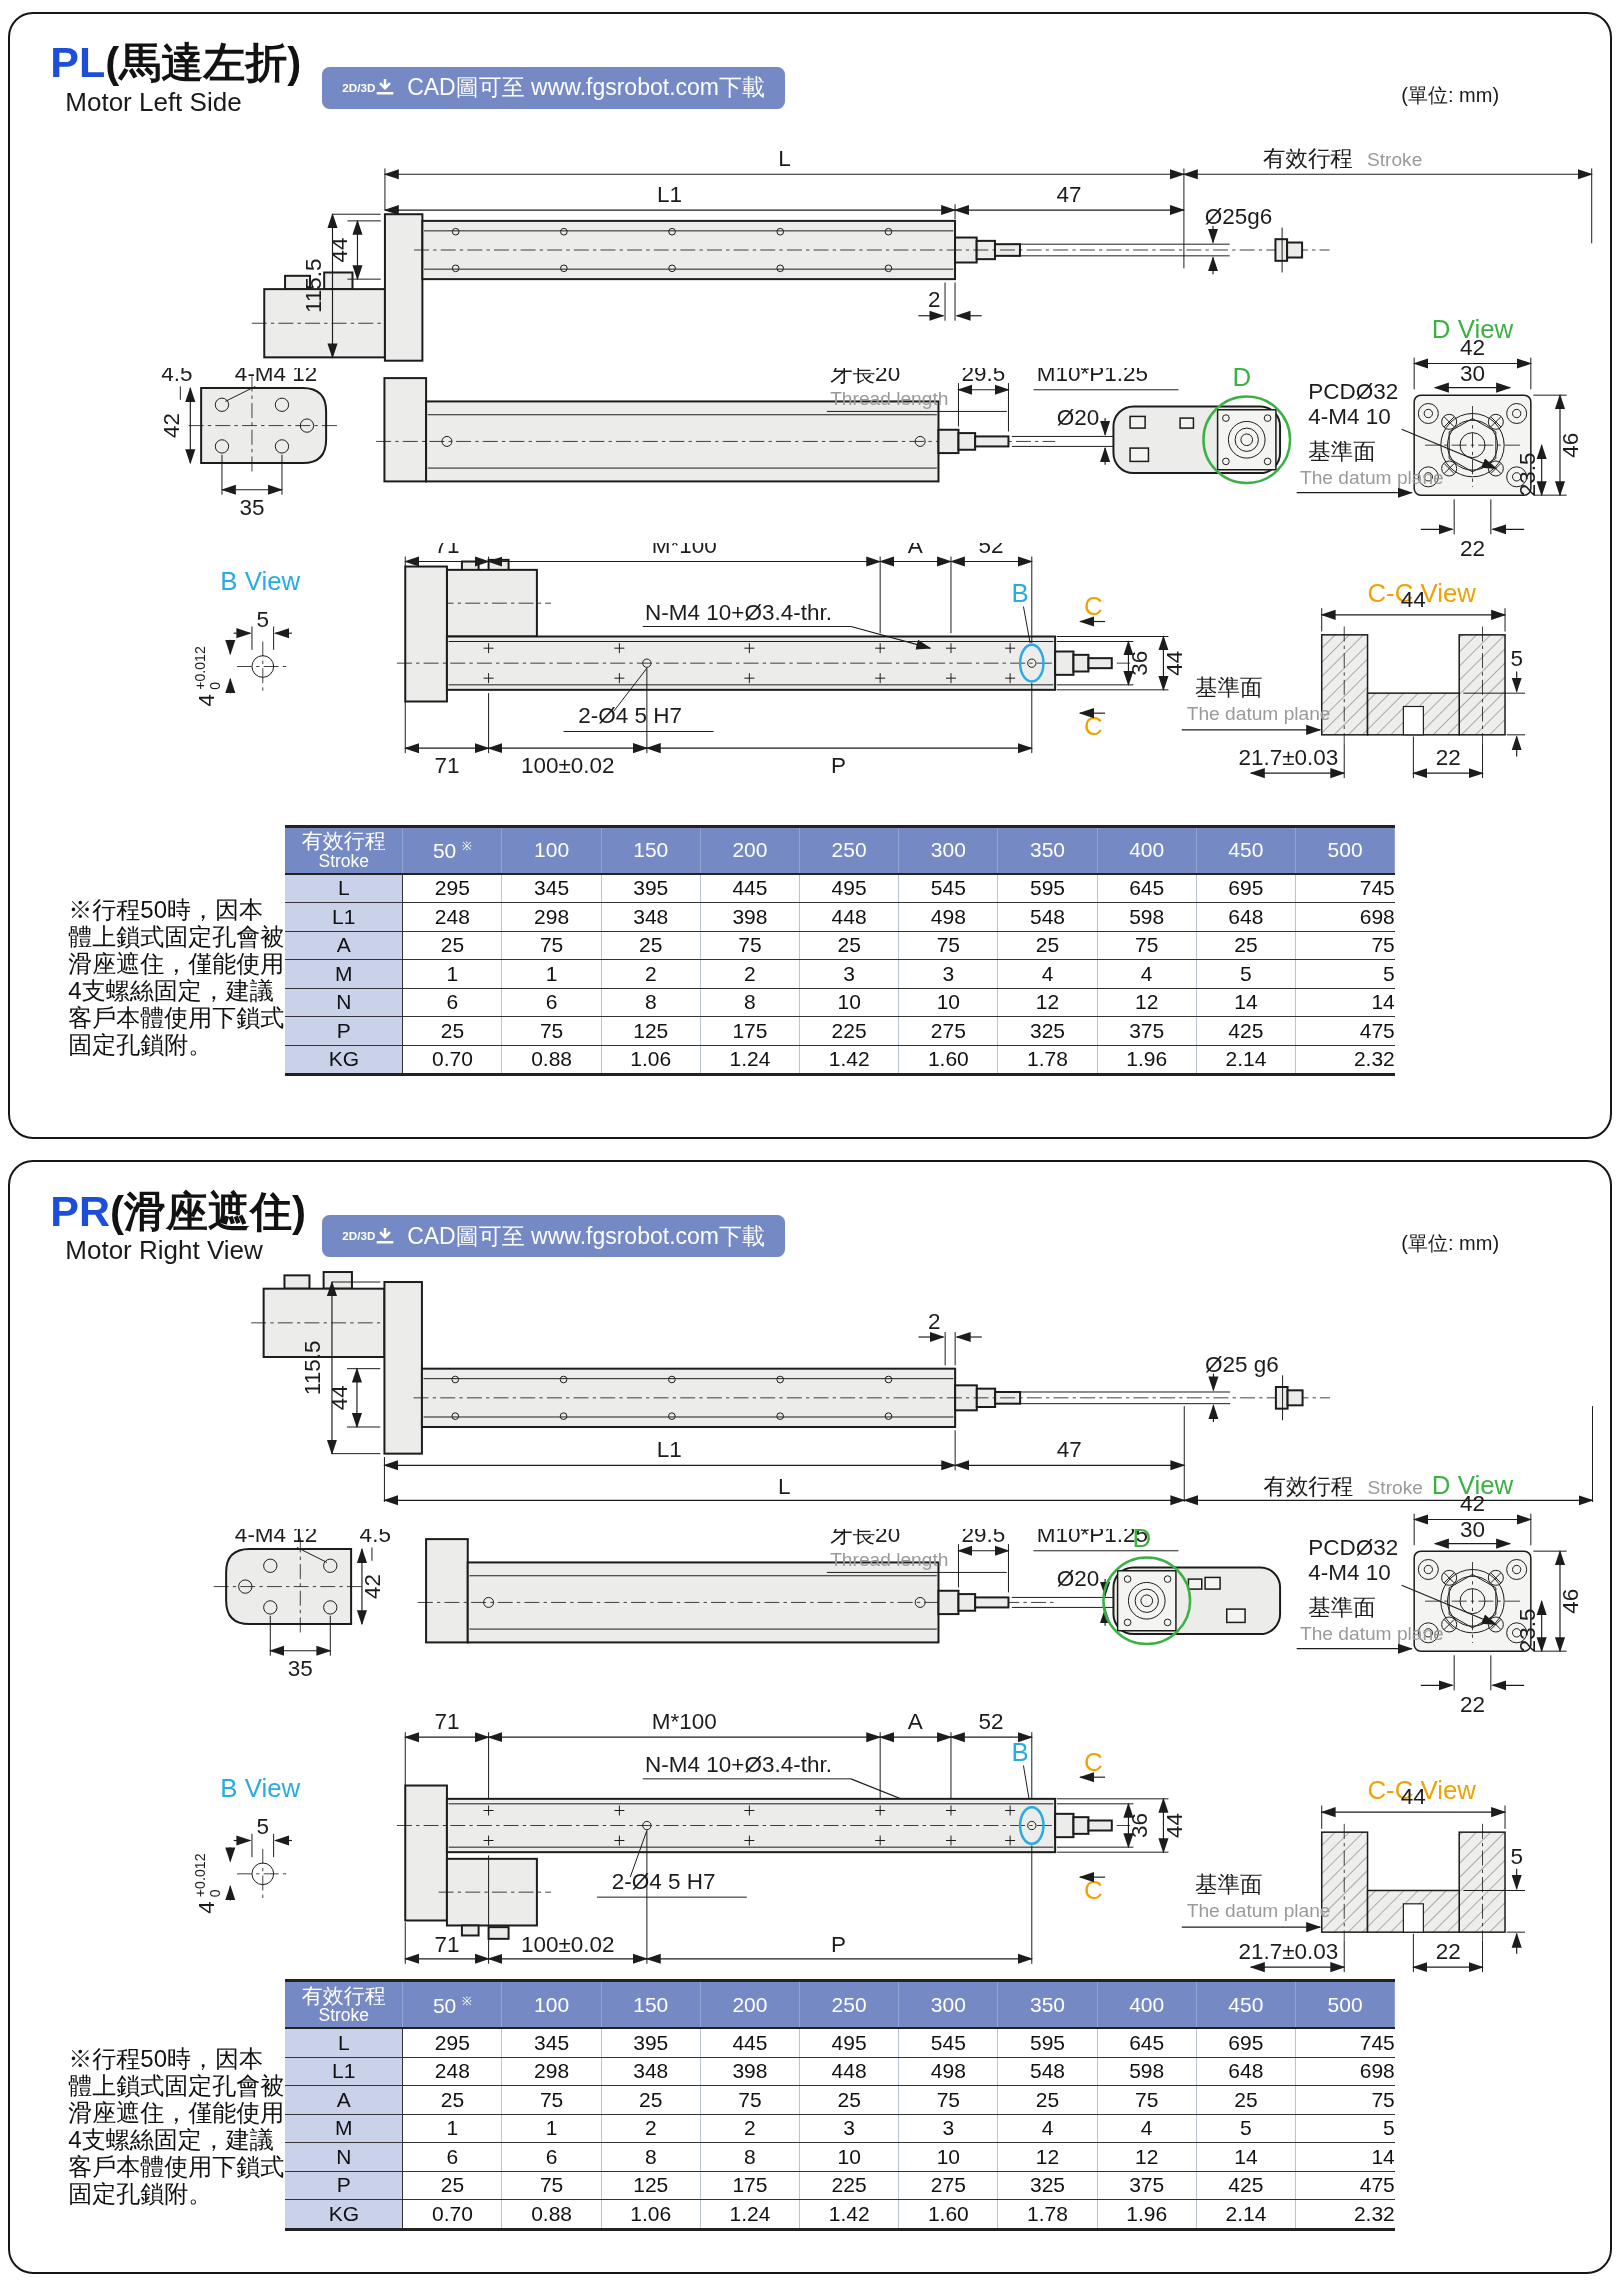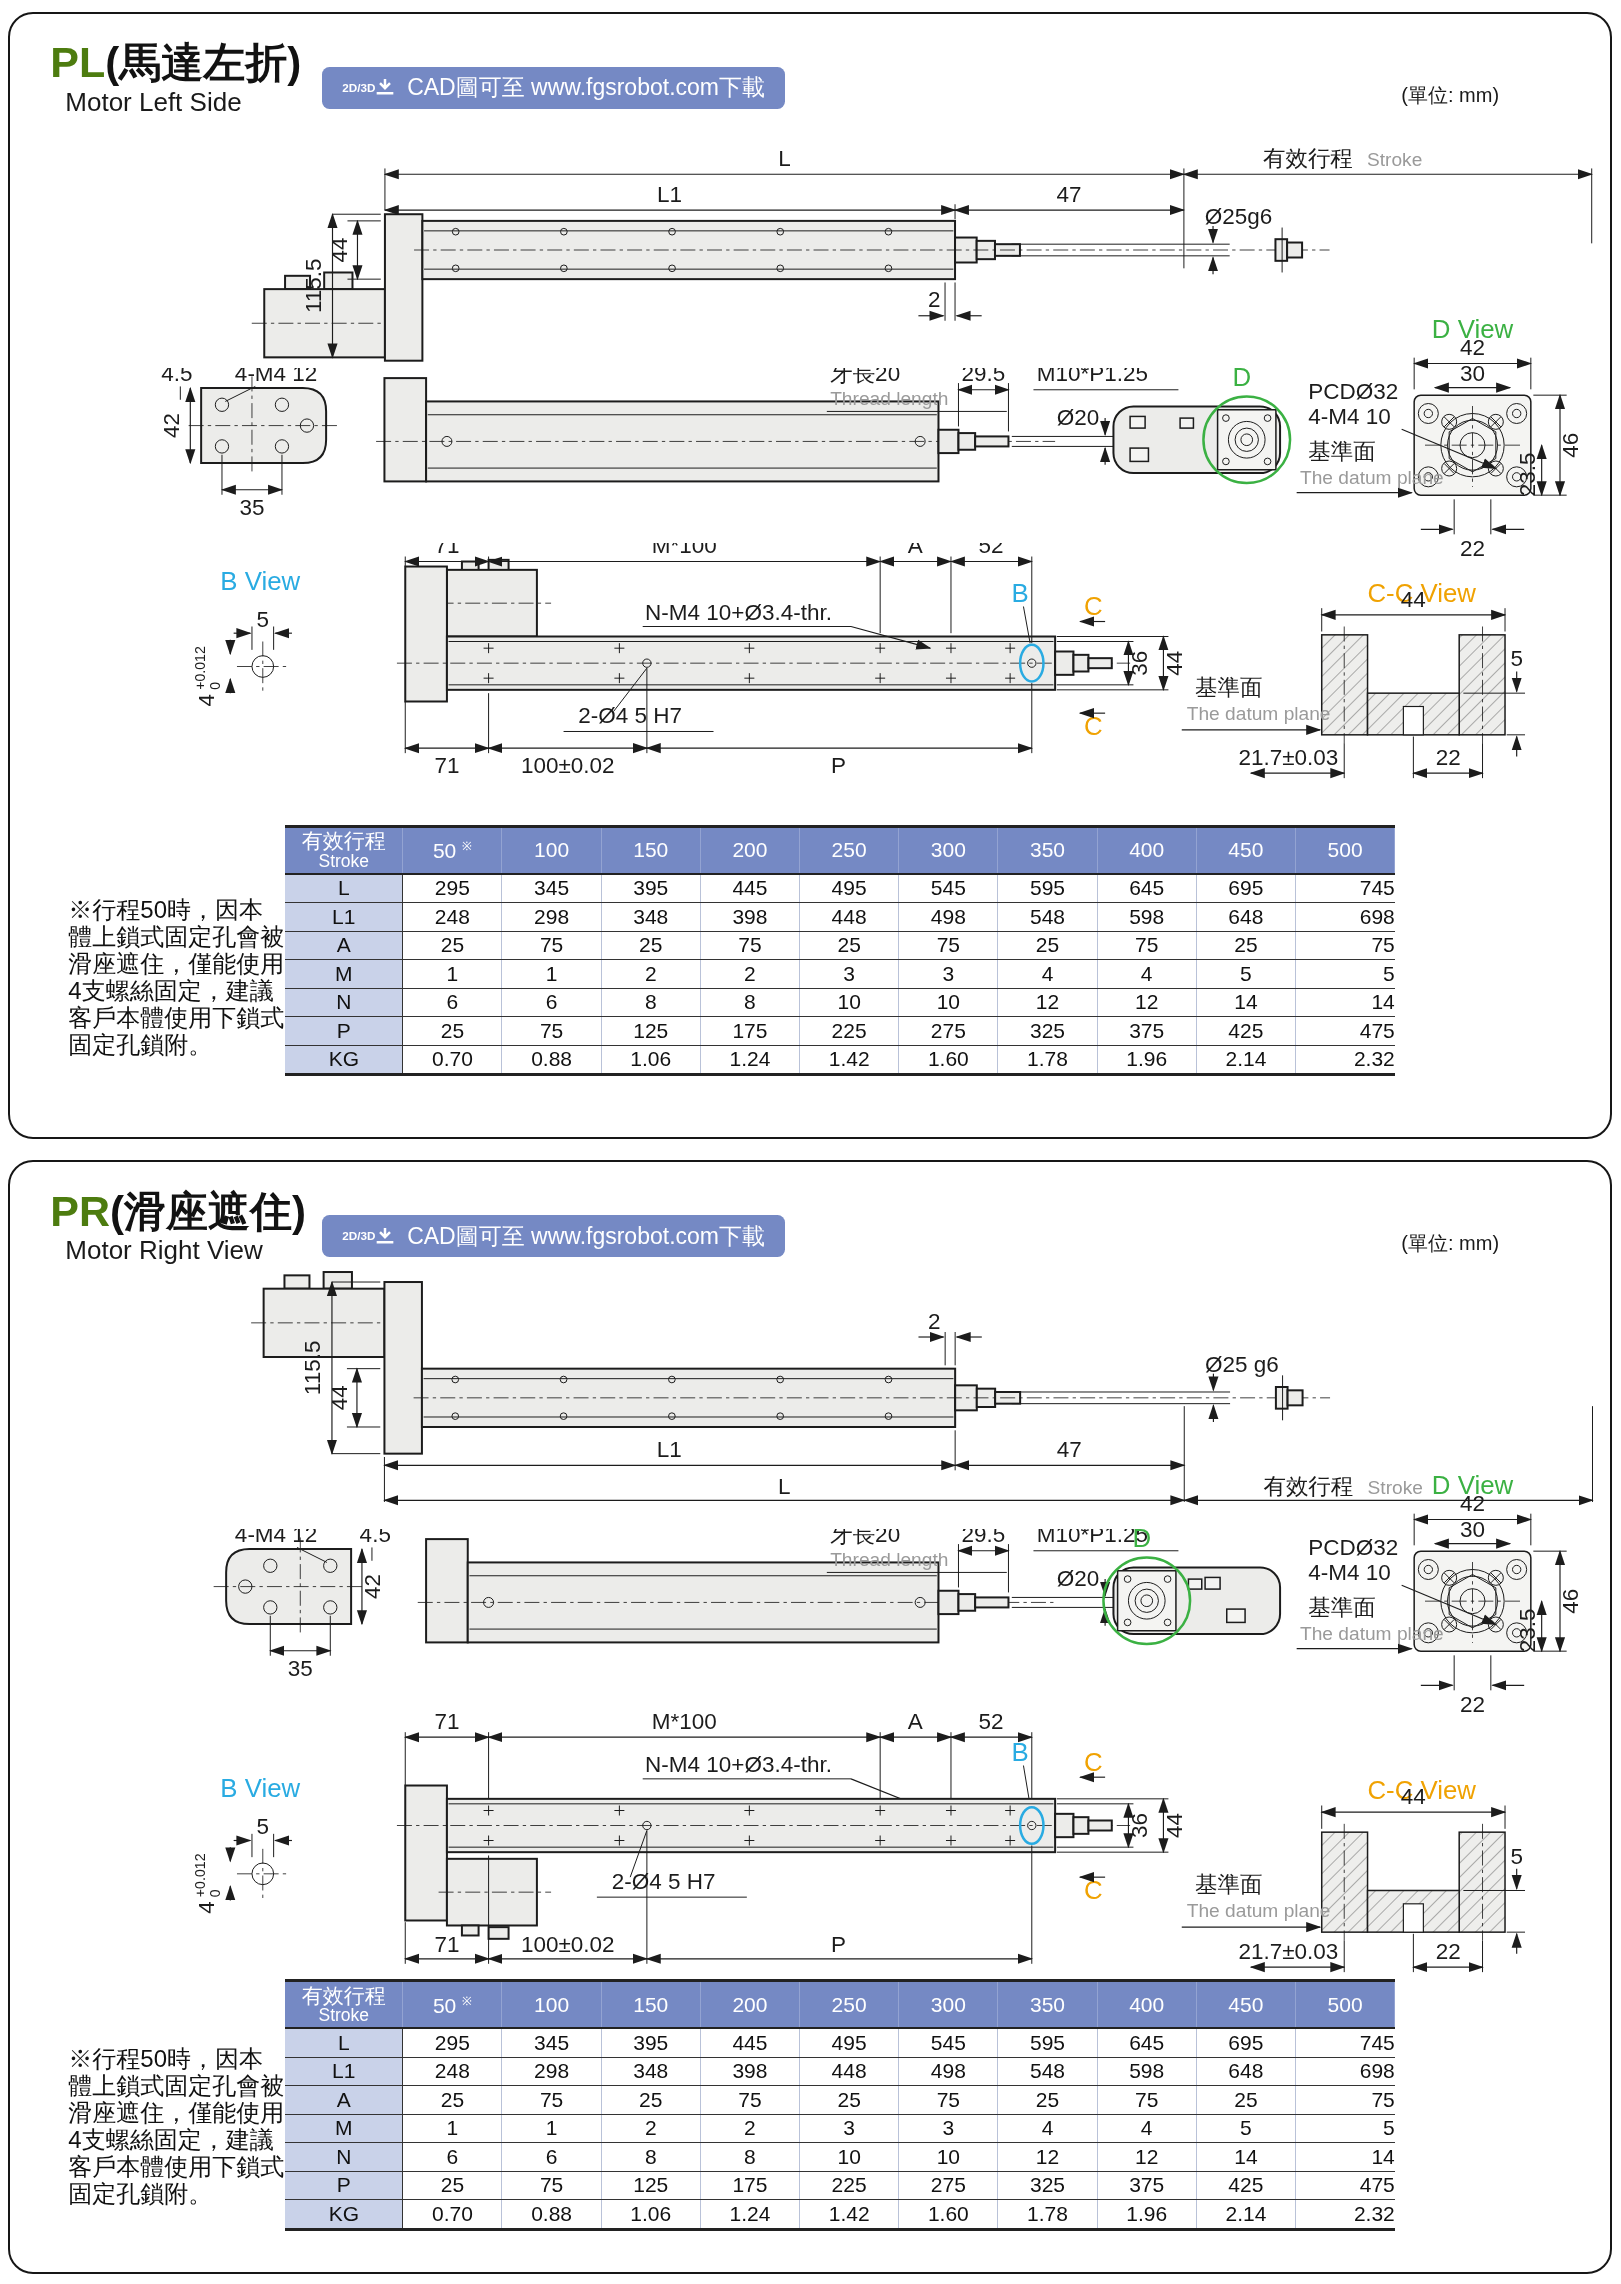--- a/index.html
+++ b/index.html
@@ -1,21 +1,21 @@
 <!DOCTYPE html>
 <html style="font-size:13.3px"><head>
 <meta charset="utf-8">
 <style>
 html,body{margin:0;padding:0;background:#fff;font-family:"Liberation Sans",sans-serif;}
 .page{position:relative;width:1622px;height:2284px;background:#fff;overflow:hidden;}
 .panel{position:absolute;left:8.3px;width:1600px;border:2.5px solid #161616;border-radius:25px;background:#fff;}
 #panel-pl{top:11.7px;height:1123px;}
 #panel-pr{top:1160px;height:1110px;}
 .title-row{position:absolute;left:40px;top:21.7px;white-space:nowrap;}
-.code{font-size:43px;font-weight:bold;color:#4d7c0f;}
+.code{font-size:43px;font-weight:bold;color:#1d4ed8;}
 .zh-name{font-size:42px;color:#121212;font-weight:600;}
 .en-name{position:absolute;left:55px;top:73px;font-size:26px;color:#1a1a1a;}
 .cad-badge{position:absolute;left:312px;top:53px;height:42px;background:#7589c4;border-radius:7.5px;display:flex;align-items:center;gap:11.7px;padding:0 20px;color:#fff;}
 .badge-tag{display:flex;flex-direction:row;align-items:center;line-height:1;}
 .badge-tag .t{font-size:11.7px;font-weight:bold;}
 .badge-text{font-size:23px;}
 .unit{position:absolute;left:1373px;top:68px;font-size:20px;color:#1a1a1a;margin-left:18px;}
 .note{position:absolute;left:58px;top:882px;width:225px;font-size:24px;line-height:27px;color:#111;white-space:pre-line;}
 #panel-pr .note{top:883px;}
 .tablewrap{position:absolute;left:275px;top:811px;width:1110px;}

